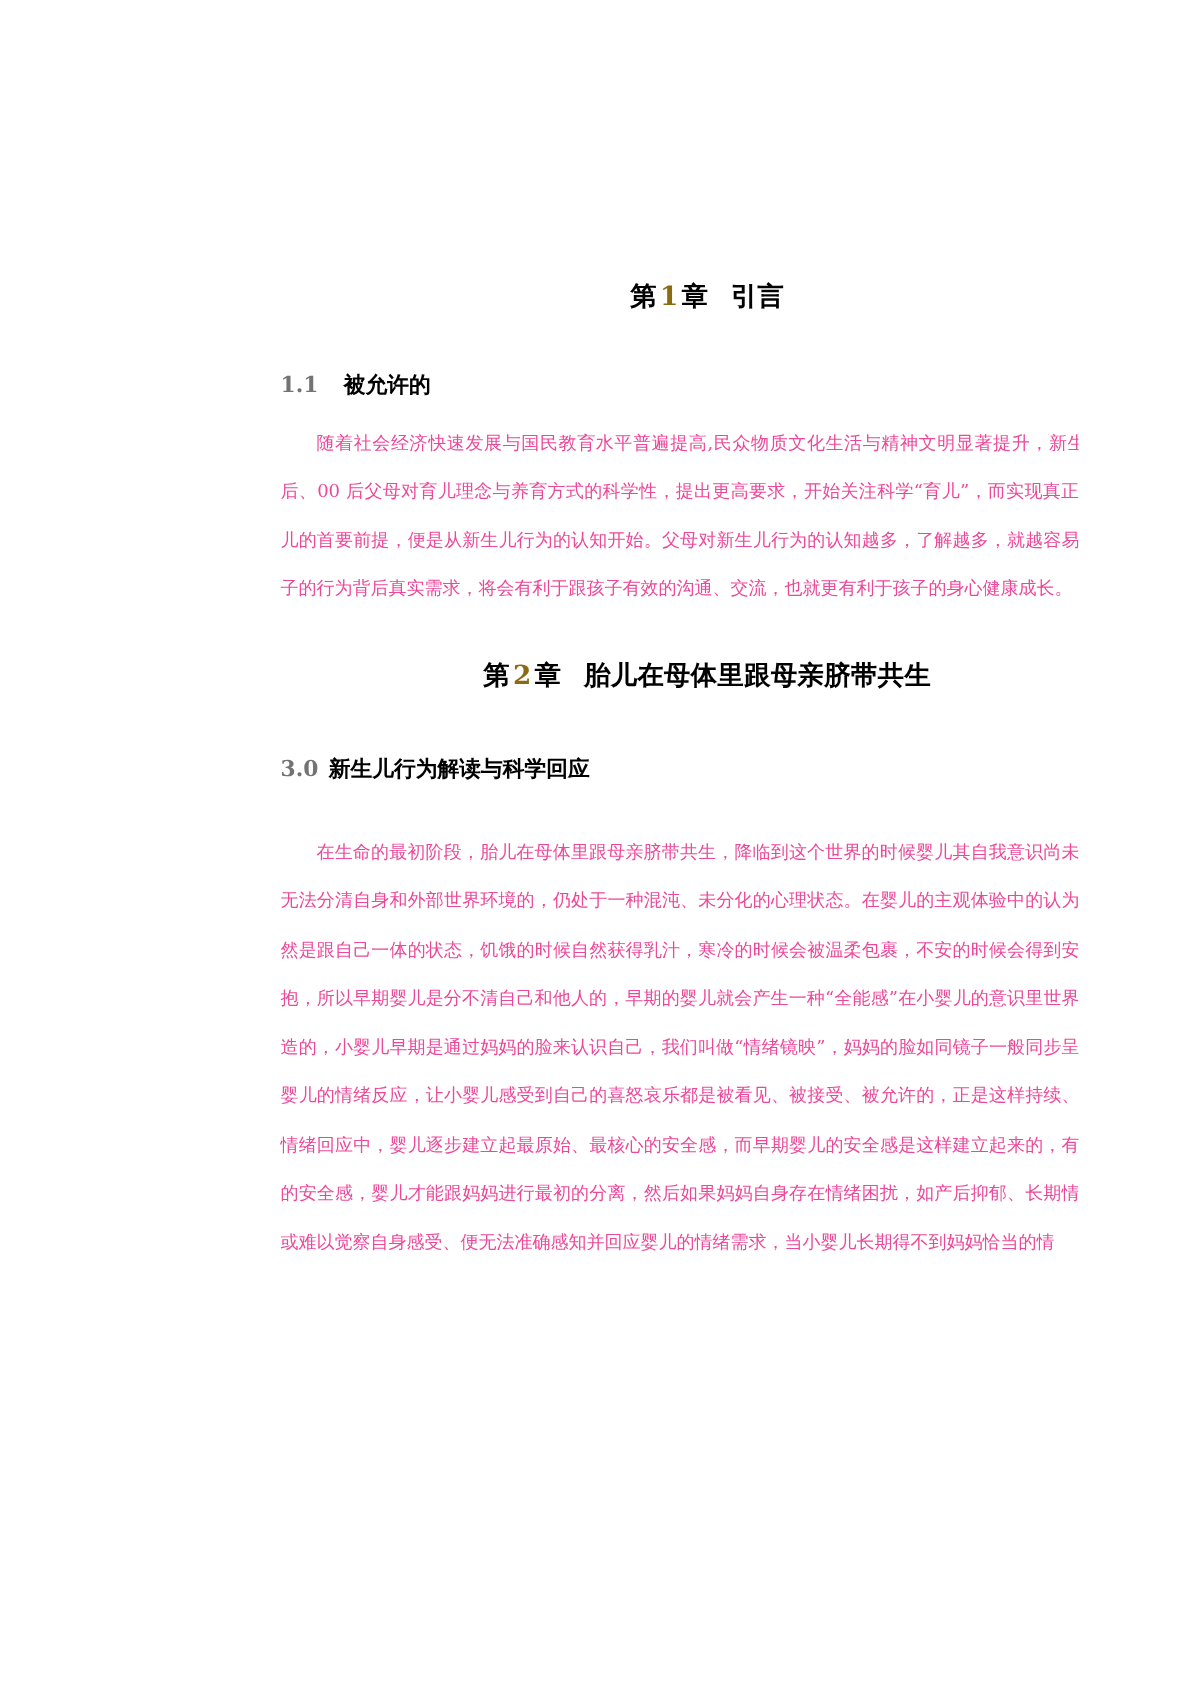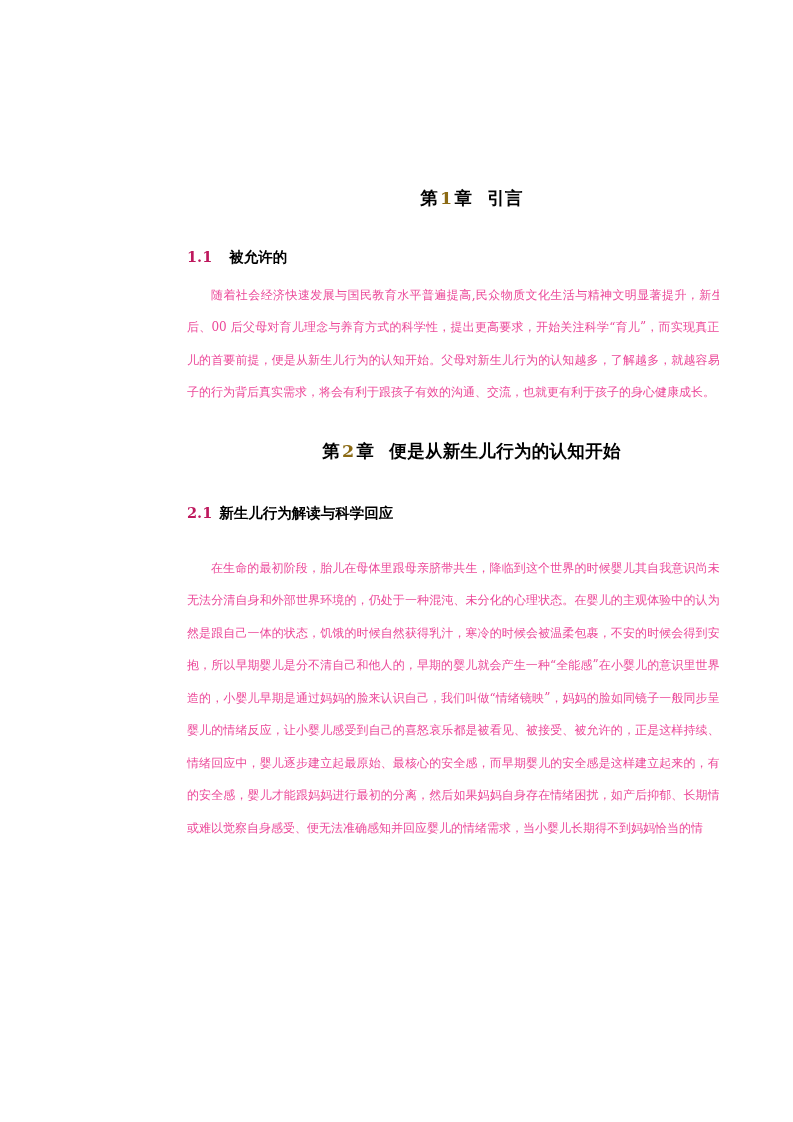--- a/index.html
+++ b/index.html
@@ -50,21 +50,21 @@
   
   .section-heading {
     text-align: left;
     font-family: "DejaVu Serif", "Liberation Serif", serif;
     font-weight: bold;
     font-size: 14.5px;
     line-height: 1.4;
     color: #000000;
   }
   .section-heading .num {
-    color: #be185d;
+    color: #737373;
     font-family: "DejaVu Serif", "Liberation Serif", serif;
     font-weight: bold;
   }
   .section-heading .gap-wide {
     display: inline-block;
     width: 17px;
   }
   .section-heading .gap-narrow {
     display: inline-block;
     width: 7px;
@@ -110,27 +110,27 @@
       <span class="num">1.1</span><span class="gap-wide"></span><span>被允许的</span>
     </div>
 
     <div class="sp-h2-to-p"></div>
 
     <p class="body-par">随着社会经济快速发展与国民教育水平普遍提高,民众物质文化生活与精神文明显著提升，新生代 90 后、00 后父母对育儿理念与养育方式的科学性，提出更高要求，开始关注科学“育儿”，而实现真正科学育儿的首要前提，便是从新生儿行为的认知开始。父母对新生儿行为的认知越多，了解越多，就越容易读懂孩子的行为背后真实需求，将会有利于跟孩子有效的沟通、交流，也就更有利于孩子的身心健康成长。</p>
 
     <div class="sp-p-to-h1"></div>
 
     <div class="chapter-heading">
-      <span>第</span><span class="num">2</span><span>章</span><span class="gap"></span><span>便是从新生儿行为的认知开始</span>
+      <span>第</span><span class="num">2</span><span>章</span><span class="gap"></span><span>胎儿在母体里跟母亲脐带共生</span>
     </div>
 
     <div class="sp-h1b-to-h2b"></div>
 
     <div class="section-heading">
-      <span class="num">2.1</span><span class="gap-narrow"></span><span>新生儿行为解读与科学回应</span>
+      <span class="num">3.0</span><span class="gap-narrow"></span><span>新生儿行为解读与科学回应</span>
     </div>
 
     <div class="sp-h2b-to-p"></div>
 
     <p class="body-par">在生命的最初阶段，胎儿在母体里跟母亲脐带共生，降临到这个世界的时候婴儿其自我意识尚未分化，无法分清自身和外部世界环境的，仍处于一种混沌、未分化的心理状态。在婴儿的主观体验中的认为妈妈依然是跟自己一体的状态，饥饿的时候自然获得乳汁，寒冷的时候会被温柔包裹，不安的时候会得到安抚与拥抱，所以早期婴儿是分不清自己和他人的，早期的婴儿就会产生一种“全能感”在小婴儿的意识里世界是他创造的，小婴儿早期是通过妈妈的脸来认识自己，我们叫做“情绪镜映”，妈妈的脸如同镜子一般同步呈现出小婴儿的情绪反应，让小婴儿感受到自己的喜怒哀乐都是被看见、被接受、被允许的，正是这样持续、稳定的情绪回应中，婴儿逐步建立起最原始、最核心的安全感，而早期婴儿的安全感是这样建立起来的，有了这样的安全感，婴儿才能跟妈妈进行最初的分离，然后如果妈妈自身存在情绪困扰，如产后抑郁、长期情绪压抑或难以觉察自身感受、便无法准确感知并回应婴儿的情绪需求，当小婴儿长期得不到妈妈恰当的情</p>
 
   </div>
 </div>
 
 </body></html>

